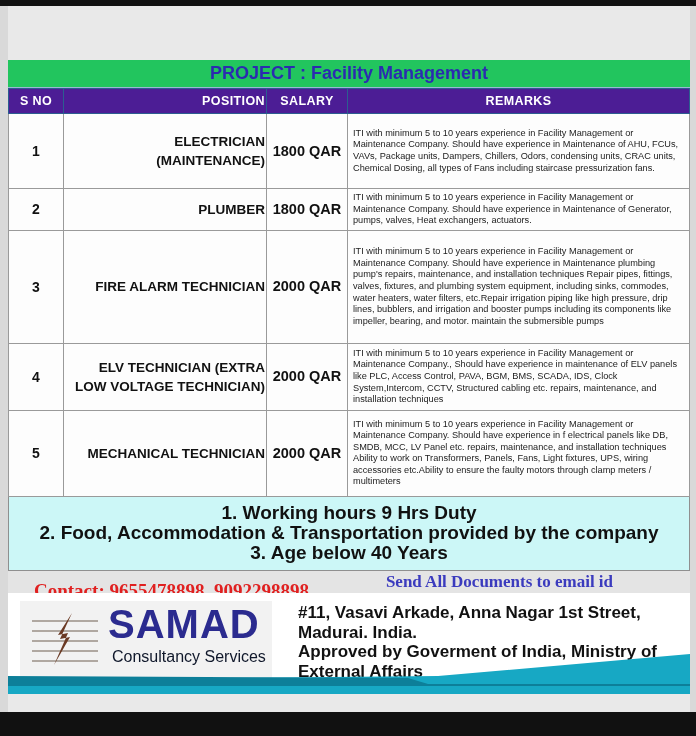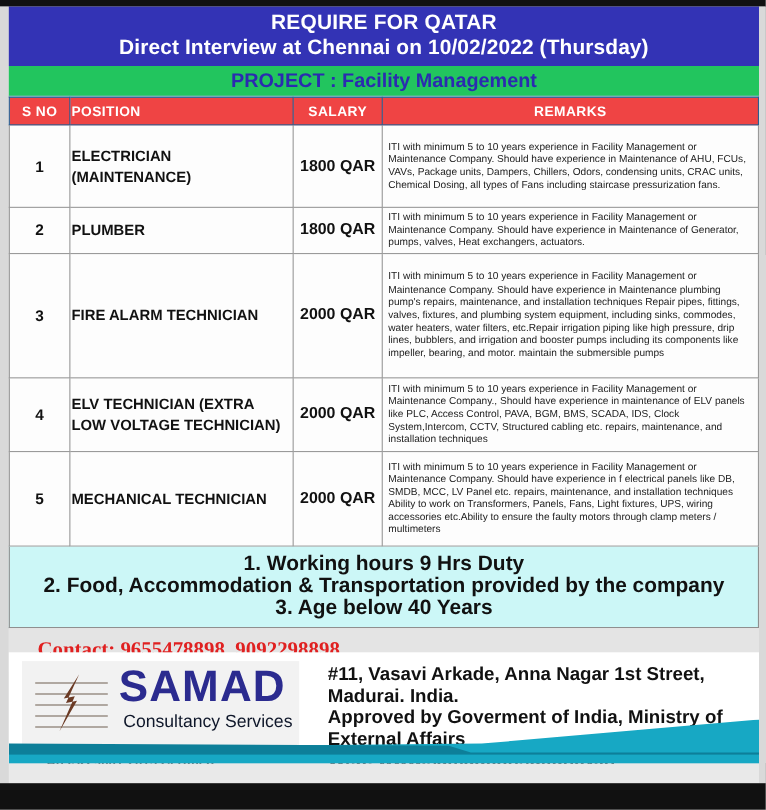--- a/index.html
+++ b/index.html
@@ -45,28 +45,28 @@
   }
   .project-txt{color:#2b2bb0;font-size:18px;font-weight:bold;}
 
   
   .tbl{
     position:absolute;top:88px;left:8px;width:682px;
     border-collapse:collapse;
     table-layout:fixed;
   }
   .tbl th{
-    background:#ef4444;color:#fff;font-size:12.5px;font-weight:bold;
+    background:#4c1d95;color:#fff;font-size:12.5px;font-weight:bold;
     letter-spacing:.4px;height:22px;border:1px solid #2c5d90;
   }
   .tbl td{
     border:1px solid #9a9a9a;background:#fdfdfd;vertical-align:middle;
   }
   .c-sno{width:52px;text-align:center;font-size:14px;color:#111;font-weight:600;}
-  .c-pos{width:200px;text-align:left;font-size:13.5px;font-weight:bold;color:#111;line-height:19px;}
+  .c-pos{width:200px;text-align:right;font-size:13.5px;font-weight:bold;color:#111;line-height:19px;}
   .c-sal{width:78px;text-align:center;font-size:14.5px;font-weight:bold;color:#111;line-height:21px;}
   .c-rem{
     font-size:9.2px;color:#1b1b1b;line-height:11.6px;
     padding:3px 5px;font-family:"Liberation Sans", sans-serif;
   }
 
   
   .notes{
     position:absolute;left:8px;width:682px;
     background:#ccf7f7;
@@ -129,24 +129,20 @@
 </style>
 </head>
 <body>
 
 <div class="poster">
 
   <div class="strip-top"></div>
   <div class="side-l"></div>
   <div class="side-r"></div>
 
-  <div class="title-bar">
-    <div class="title-1">REQUIRE FOR QATAR</div>
-    <div class="title-2">Direct Interview at Chennai on 10/02/2022 (Thursday)</div>
-  </div>
 
   <div class="project-bar">
     <div class="project-txt">PROJECT : Facility Management</div>
   </div>
 
   <table class="tbl">
     <thead>
       <tr>
         <th class="c-sno">S NO</th>
         <th class="c-pos">POSITION</th>
@@ -189,20 +185,24 @@
   </table>
 
   <div class="notes" id="notes" style="top: 497px;">
       <div class="note-line">1. Working hours 9 Hrs Duty</div>
       <div class="note-line">2. Food, Accommodation &amp; Transportation provided by the company</div>
       <div class="note-line">3. Age below 40 Years</div>
     </div>
 
   <div class="contact-bar" id="contactbar" style="top: 571px;">
     <div class="contact-phone">Contact: 9655478898, 9092298898</div>
+    <div class="contact-email">
+      <div>Send All Documents to email id</div>
+      <div>samadconsultant@gmail.com</div>
+    </div>
   </div>
 
   <div class="footer" id="footer" style="top: 593px; height: 101px;">
 
     <div class="logo-box">
       <svg class="logo-mark" viewBox="0 0 74 56">
         <line x1="2" y1="10" x2="68" y2="10" stroke="#9a8f86" stroke-width="1.4"></line>
         <line x1="2" y1="20" x2="68" y2="20" stroke="#9a8f86" stroke-width="1.4"></line>
         <line x1="2" y1="30" x2="68" y2="30" stroke="#9a8f86" stroke-width="1.4"></line>
         <line x1="2" y1="40" x2="68" y2="40" stroke="#9a8f86" stroke-width="1.4"></line>

